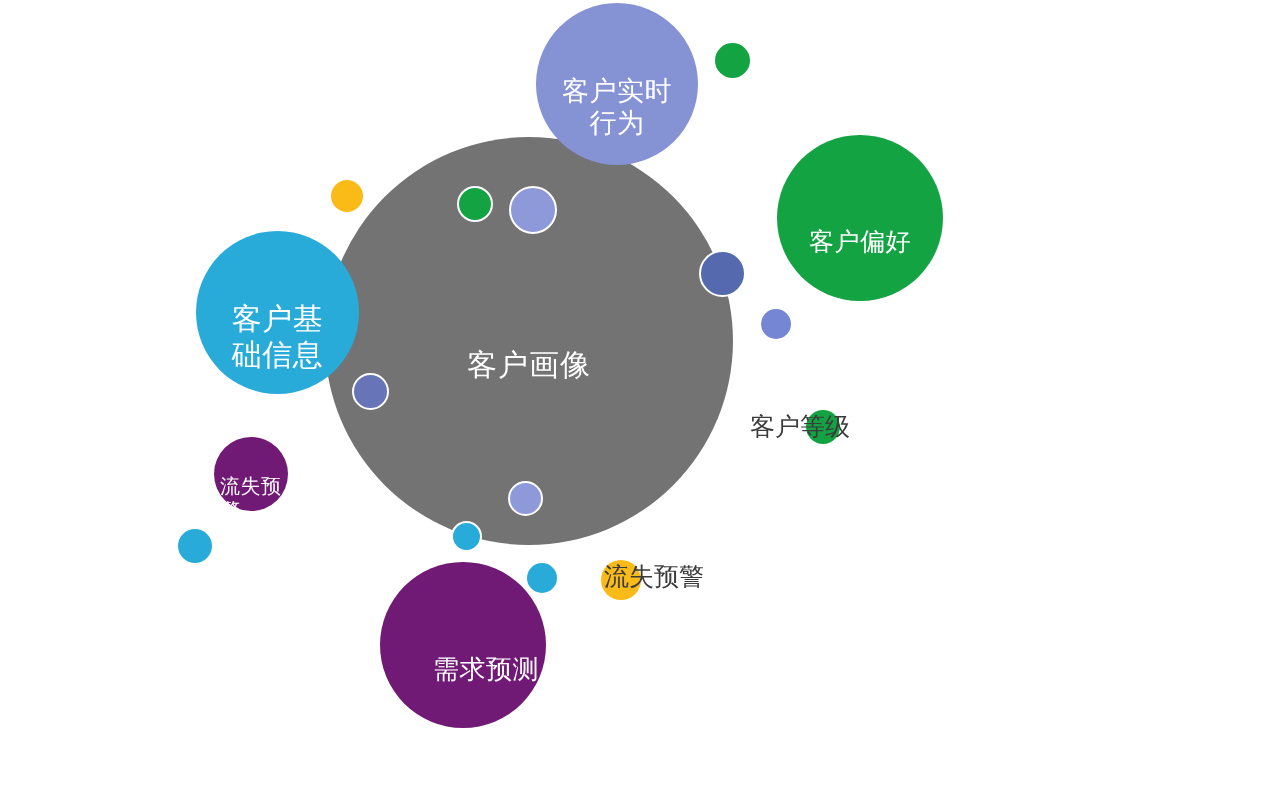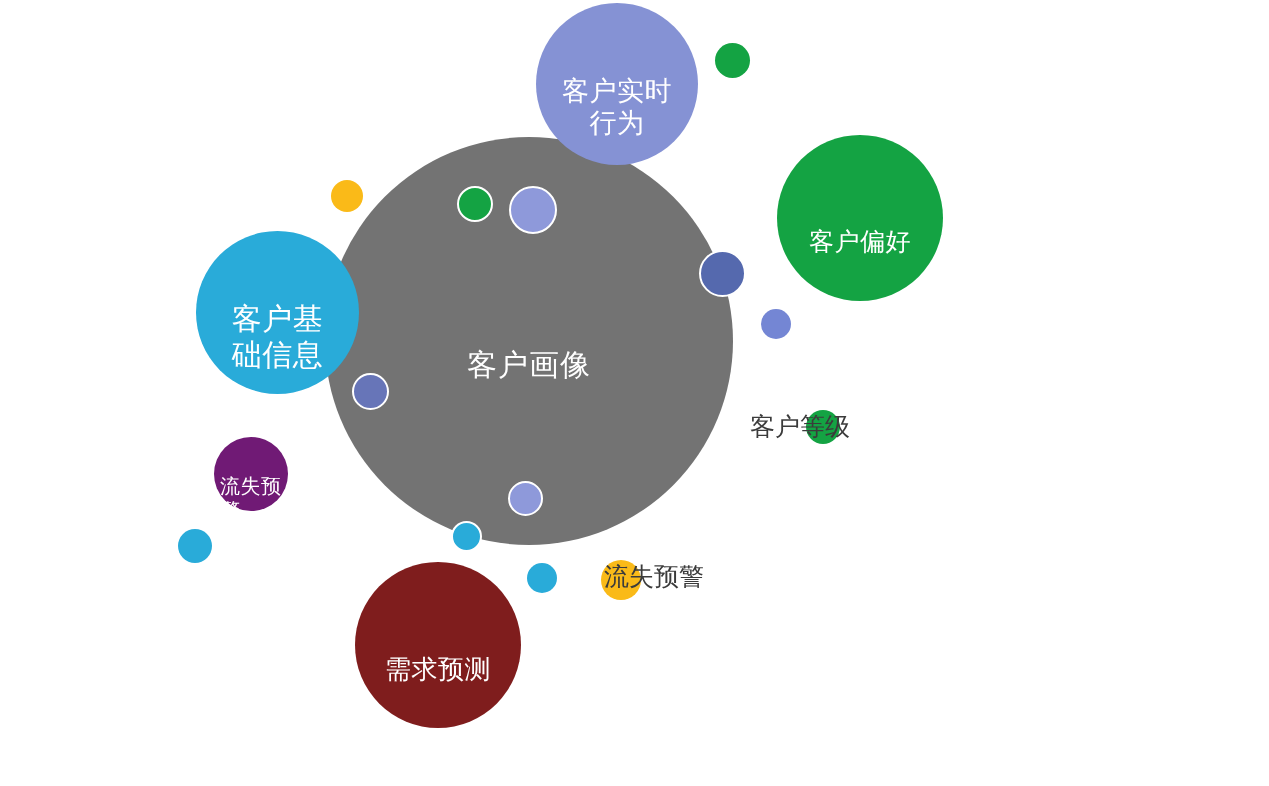--- a/index.html
+++ b/index.html
@@ -69,25 +69,26 @@
   .sat-level {
     left: 851px;
     top: 428px;
     width: 170px;
     height: 170px;
     background: #FABA18;
   }
   .sat-level .bubble-label { font-size: 25px; width: 118px; }
 
   .sat-demand {
-    left: 355px;
+    left: 380px;
     top: 562px;
     width: 166px;
     height: 166px;
-    background: #7f1d1d;
+    background: #701a75;
+    justify-content: flex-end;
   }
   .sat-demand .bubble-label { font-size: 26px; width: 120px; }
 
   .sat-basic {
     left: 196px;
     top: 231px;
     width: 163px;
     height: 163px;
     background: #29ABD9;
   }

